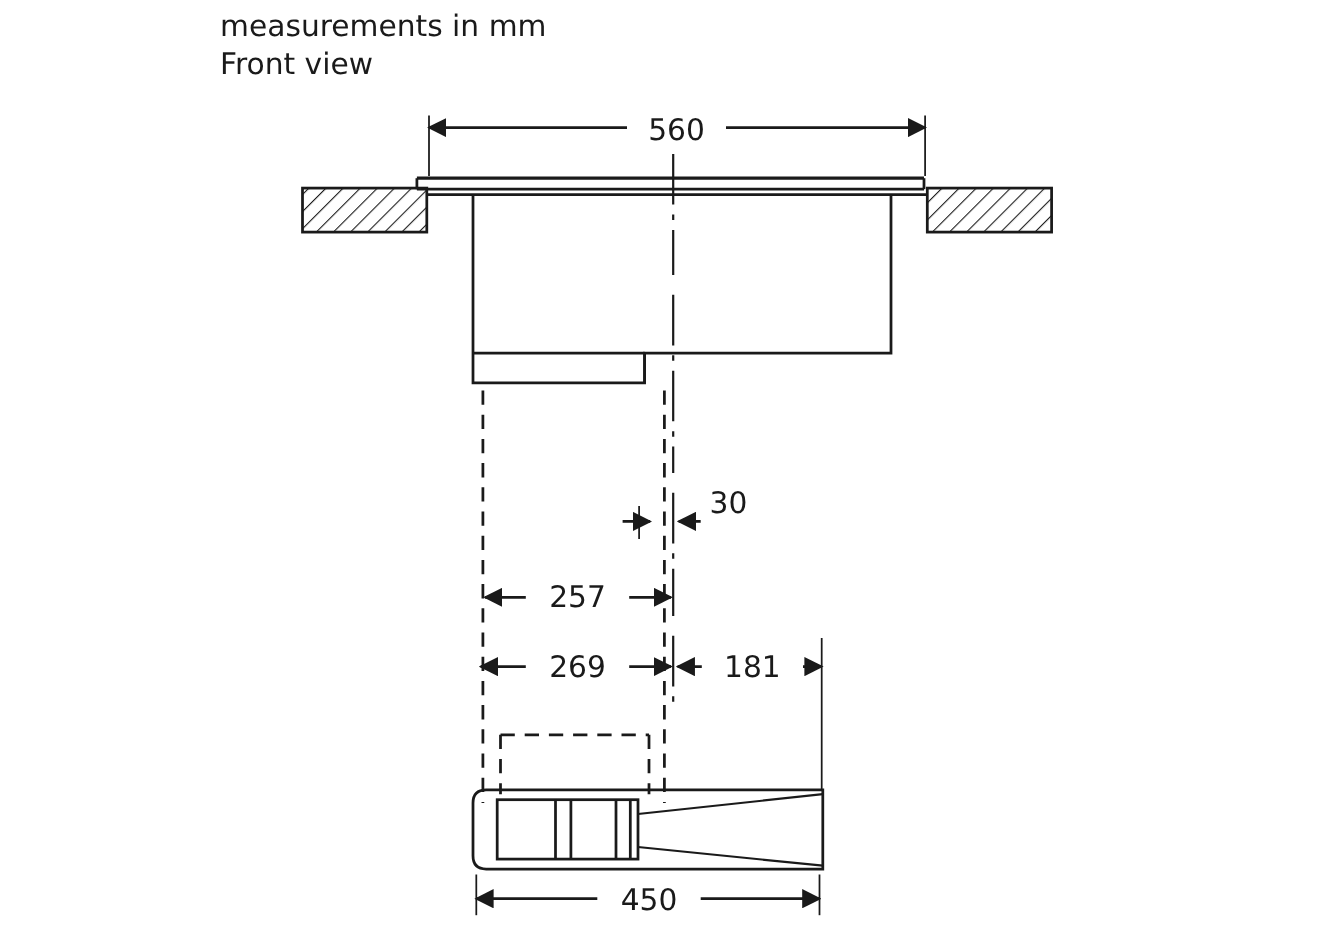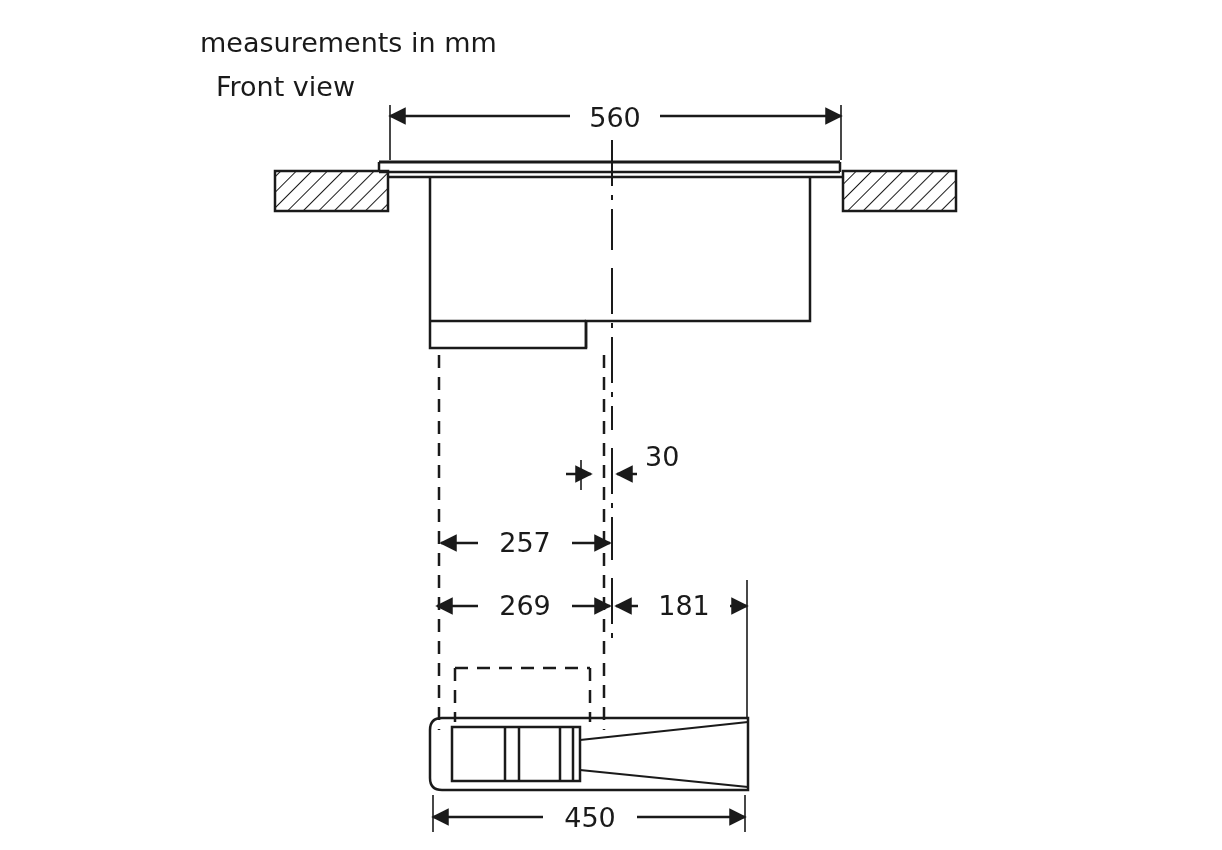--- a/index.html
+++ b/index.html
@@ -20,22 +20,22 @@
     height: 850px;
   }
   .caption {
     position: absolute;
     font-family: "DejaVu Sans", sans-serif;
     font-size: 27px;
     line-height: 33px;
     color: #1a1a1a;
     white-space: nowrap;
   }
-  #caption-units { left: 200px; top: 26px; }
-  #caption-view  { left: 200px; top: 70px; margin-left: 16px; }
+  #caption-units { left: 200px; top: 8px; }
+  #caption-view  { left: 200px; top: 42px; }
 
   svg.drawing {
     position: absolute;
     left: 0;
     top: 0;
   }
   .dim-text {
     font-family: "DejaVu Sans", sans-serif;
     font-size: 27px;
     fill: #1a1a1a;

